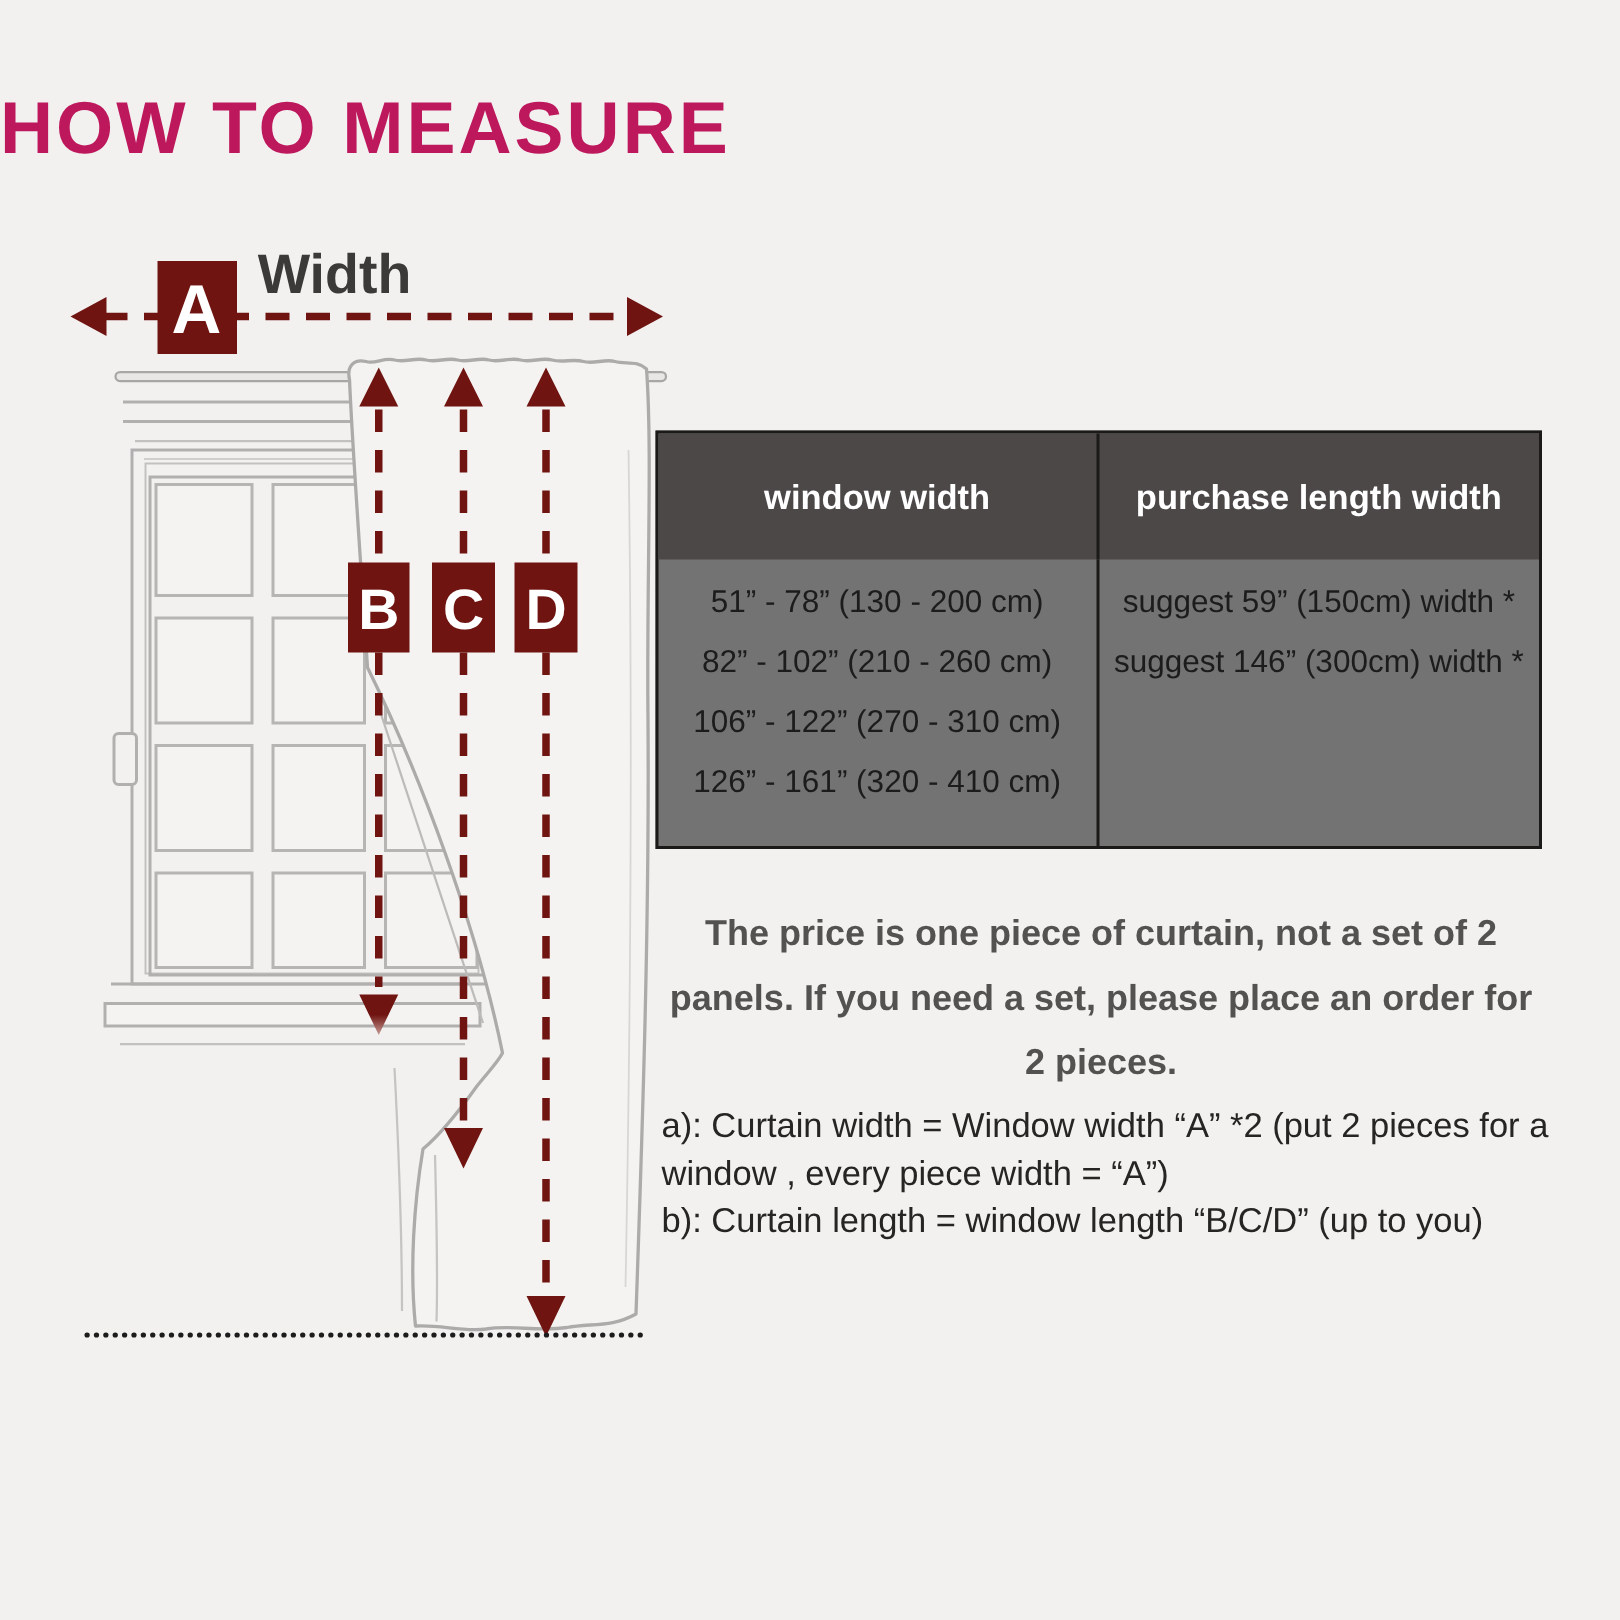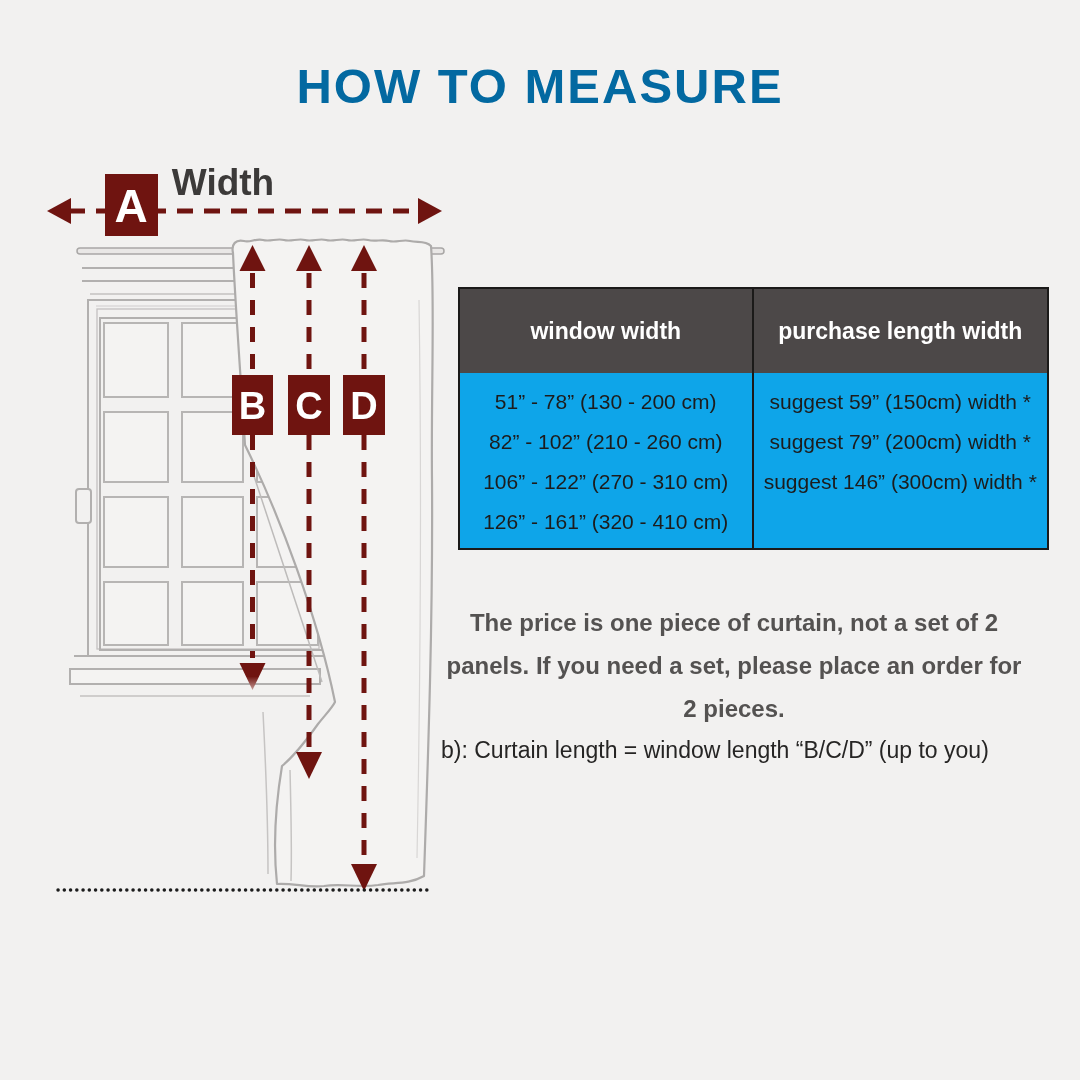--- a/index.html
+++ b/index.html
@@ -4,56 +4,56 @@
 <style>
   * { margin:0; padding:0; box-sizing:border-box; }
   html,body { background:#f2f1f0; }
   .stage {
     position:relative; width:1080px; height:1080px;
     background:#f2f1f0; overflow:hidden;
     font-family:"Liberation Sans", sans-serif;
   }
   .title {
     position:absolute; top:62px; left:0; width:100%;
-    text-align:center; font-size:49px; line-height:49px;
-    font-weight:700; letter-spacing:2px; color:#0369a1;
+    text-align:left; font-size:49px; line-height:49px;
+    font-weight:700; letter-spacing:2px; color:#be185d;
   }
   .diagram {
     position:absolute; left:30px; top:140px; width:440px; height:780px;
   }
   .width-text { font:700 37px "Liberation Sans", sans-serif; fill:#3c3a39; text-anchor:middle; }
   .marker-text { font:700 38px "Liberation Sans", sans-serif; fill:#ffffff; text-anchor:middle; }
   .marker-text-a { font-size:46px; }
 
   .size-table {
-    position:absolute; left:458px; top:287px; width:591px;
-    border:2px solid #1b1a19; background:#0ea5e9;
+    position:absolute; left:437px; top:287px; width:591px;
+    border:2px solid #1b1a19; background:#737373;
   }
   .thead { display:flex; background:#4c4848; color:#ffffff; }
   .th {
     flex:1 1 50%; min-height:84px; display:flex; align-items:center; justify-content:center;
     text-align:center; font-size:23px; font-weight:700; line-height:1.25; padding:6px 20px;
   }
   .th-divider { border-right:2px solid #1b1a19; }
   .tbody { display:flex; color:#1d1c1c; }
-  .tcol { flex:1 1 50%; padding:9px 0 6px; }
+  .tcol { flex:1 1 50%; padding:9px 0 22px; }
   .tcell {
     height:40px; line-height:40px; text-align:center;
     font-size:21px; white-space:nowrap;
   }
   .price-note {
     position:absolute; left:437px; top:601px; width:594px;
     text-align:center; font-size:24px; line-height:43px;
     font-weight:700; color:#545251;
   }
   .notes {
     position:absolute; left:441px; top:735px; width:600px;
     font-size:23px; line-height:31.5px; color:#262524;
   }
-  .note + .note { margin-top:31px; }
+  .note + .note { }
 </style>
 </head>
 <body>
 
 <div class="stage">
 
   <h1 class="title">HOW TO MEASURE</h1>
 
   <svg class="diagram" viewBox="30 140 440 780" xmlns="http://www.w3.org/2000/svg">
     <defs>
@@ -154,25 +154,25 @@
     </div>
     <div class="tbody">
       <div class="tcol th-divider">
         <div class="tcell">51” - 78” (130 - 200 cm)</div>
         <div class="tcell">82” - 102” (210 - 260 cm)</div>
         <div class="tcell">106” - 122” (270 - 310 cm)</div>
         <div class="tcell">126” - 161” (320 - 410 cm)</div>
       </div>
       <div class="tcol">
         <div class="tcell">suggest 59” (150cm) width *</div>
-        <div class="tcell">suggest 79” (200cm) width *</div>
         <div class="tcell">suggest 146” (300cm) width *</div>
       </div>
     </div>
   </div>
 
   <p class="price-note">The price is one piece of curtain, not a set of 2 panels. If you need a set, please place an order for 2 pieces.</p>
 
   <div class="notes">
+    <p class="note">a): Curtain width = Window width “A” *2 (put 2 pieces for a window , every piece width = “A”)</p>
     <p class="note">b): Curtain length = window length “B/C/D” (up to you)</p>
   </div>
 
 </div>
 
 </body></html>

